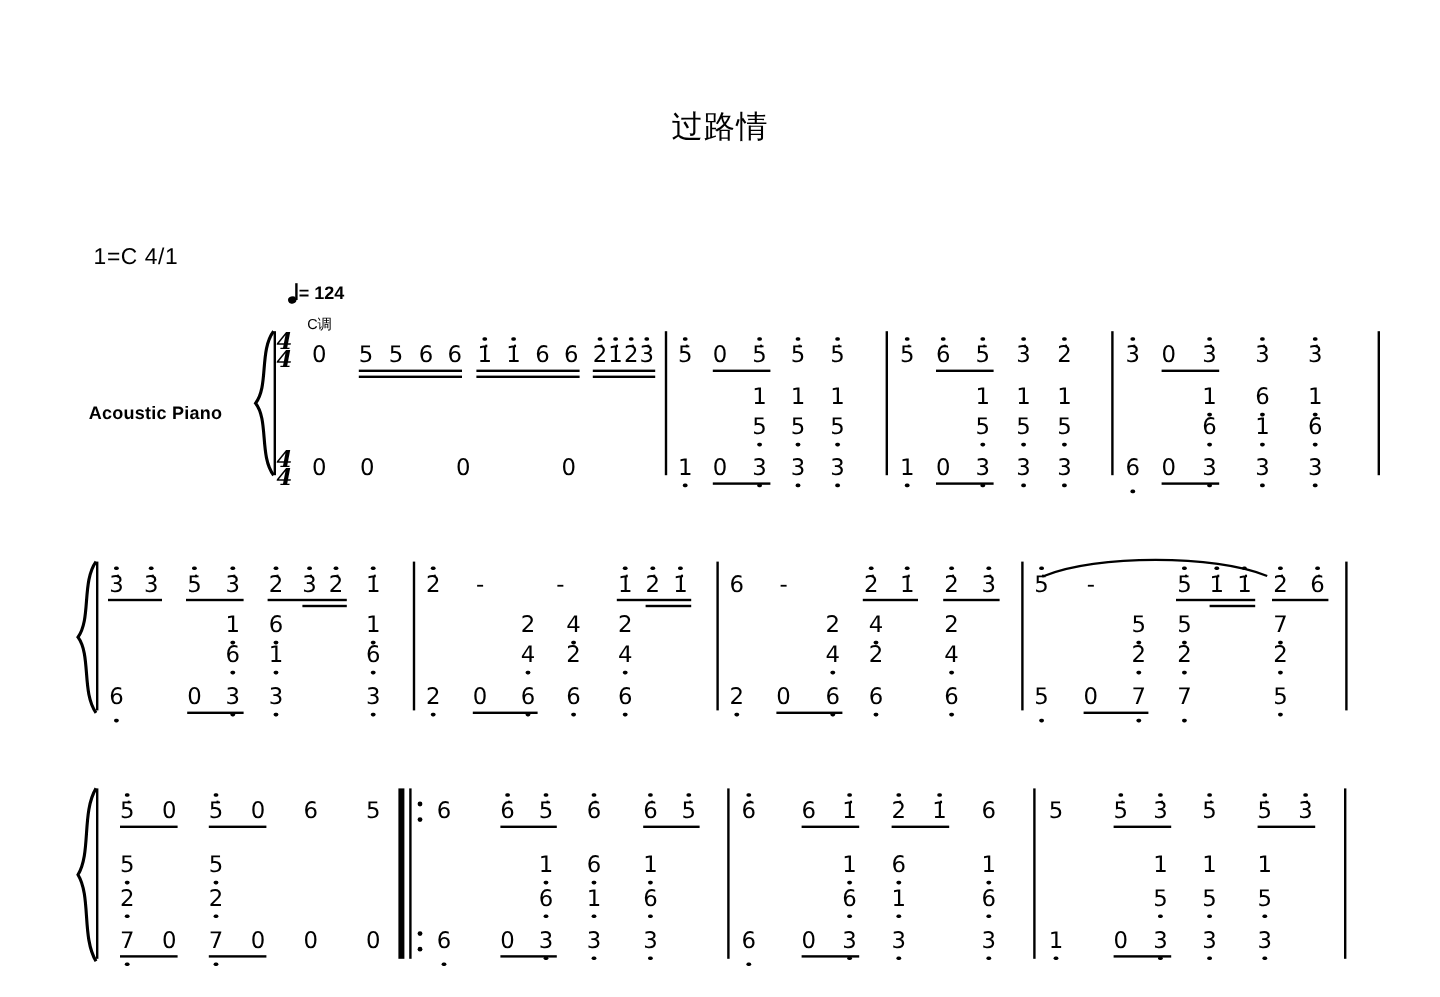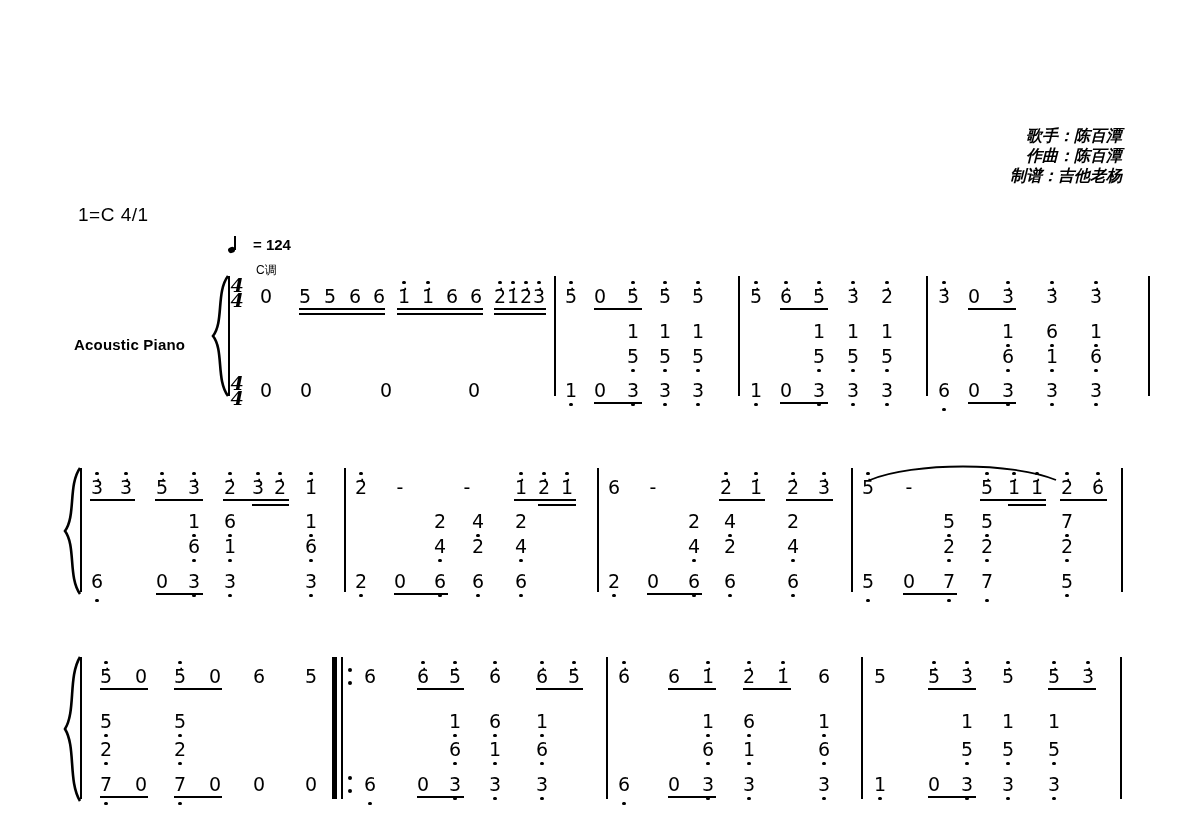--- a/index.html
+++ b/index.html
@@ -18,22 +18,22 @@
   }
   .credits{
     position:absolute;right:78px;top:126px;text-align:right;
     font-size:16px;line-height:20px;font-style:italic;font-weight:700;
     font-family:"DejaVu Sans","Liberation Sans",sans-serif;
   }
   .keysig{
     position:absolute;left:78px;top:204px;font-size:19px;letter-spacing:.5px;
   }
   .tempo{
-    position:absolute;left:228px;top:236px;font-size:15px;font-weight:700;
-    display:flex;align-items:center;gap:16px;
+    position:absolute;left:240px;top:236px;font-size:15px;font-weight:700;
+    display:flex;align-items:center;gap:0;
   }
   .tempo .qnote{position:relative;display:inline-block;width:9px;height:17px;}
   .tempo .qnote::before{
     content:"";position:absolute;left:0;bottom:0;width:7px;height:6px;
     background:#000;border-radius:50%;transform:rotate(-18deg);
   }
   .tempo .qnote::after{
     content:"";position:absolute;left:6px;bottom:3px;width:1.6px;height:14px;background:#000;
   }
   .ctune{position:absolute;left:256px;top:262px;font-size:12px;}
@@ -72,26 +72,22 @@
   .beam{position:absolute;height:1.8px;background:#000;}
   .beam2{position:absolute;height:1.8px;background:#000;}
   .slur{position:absolute;}
   .slur svg{display:block;}
 </style>
 </head>
 <body>
 
 <div class="sheet">
 
-
-  <div class="credits">
-    <div>歌手：陈百潭</div>
-    <div>作曲：陈百潭</div>
-    <div>制谱：吉他老杨</div>
-  </div>
+  <div class="title">过路情</div>
+
 
   <div class="keysig">1=C 4/1</div>
 
   <div class="tempo">
     <span class="qnote"></span>
     <span>= 124</span>
   </div>
   <div class="ctune">C调</div>
 
   <div class="instrument">Acoustic Piano</div>

